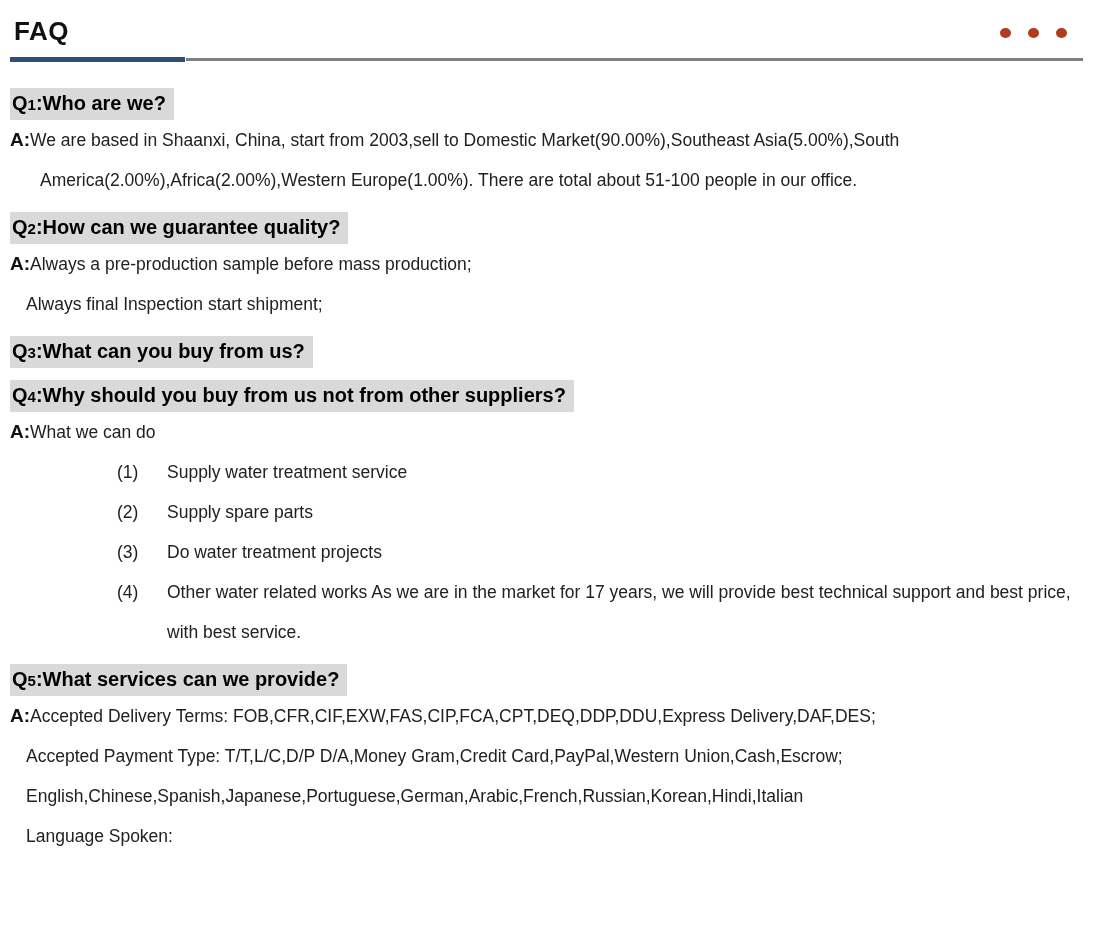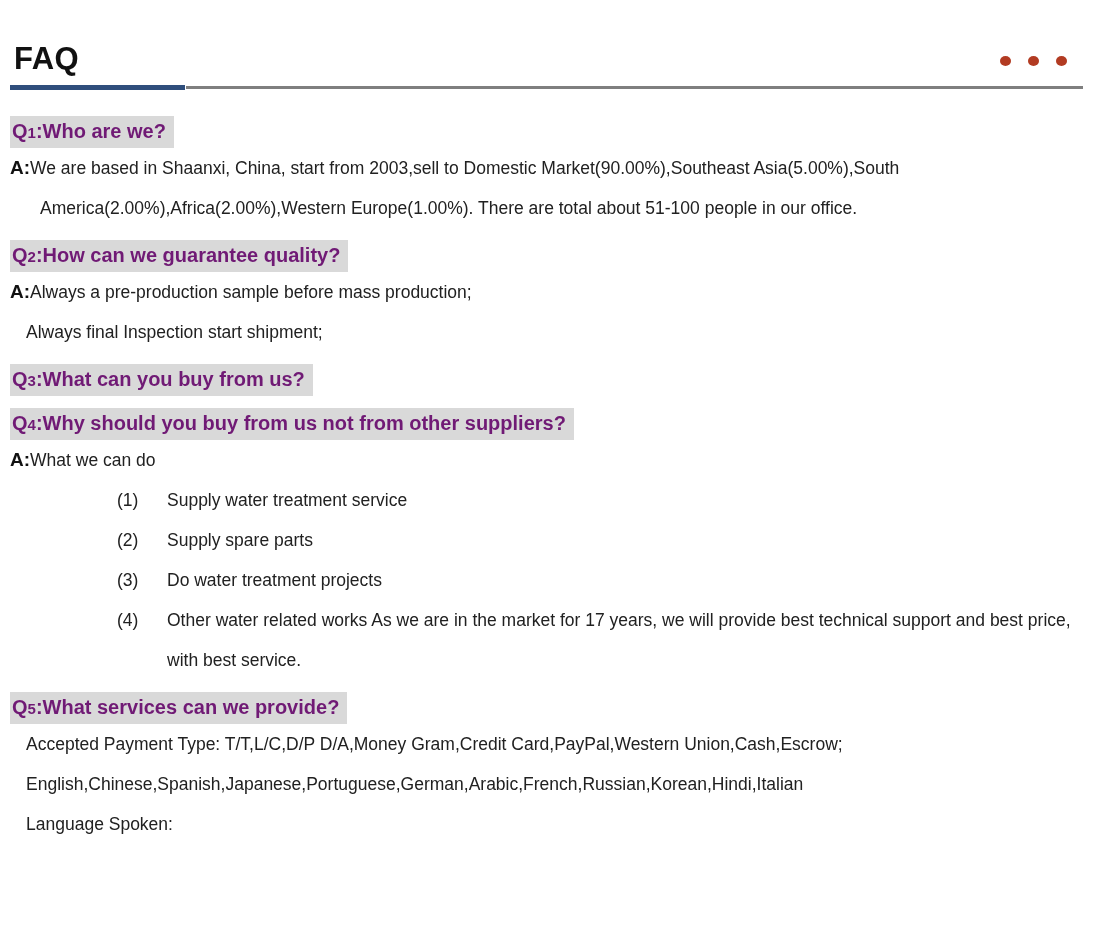--- a/index.html
+++ b/index.html
@@ -9,44 +9,43 @@
     min-height: 928px;
     font-family: "Liberation Sans", "DejaVu Sans", sans-serif;
     color: #262626;
     overflow: hidden;
   }
   .page { padding: 12px 10px 10px 10px; position: relative; }
 
   
   .hdr { position: relative; }
   .page-title {
-    font-size: 31px;
+    font-size: 26px;
     font-weight: bold;
     color: #111111;
     letter-spacing: 0.5px;
     line-height: 38px;
     padding-left: 4px;
-    margin-top: 28px;
   }
   .title-rule { display: flex; align-items: center; margin-top: 6px; height: 6px; }
   .rule-accent { width: 175px; height: 5px; background: #2f4e7c; }
   .rule-rest { flex: 1; height: 3px; background: #7f7f7f; margin-left: 1px; }
   .dots-menu {
     position: absolute; top: 16px; right: 16px;
     display: flex; gap: 17px; cursor: pointer;
   }
   .dot { width: 11px; height: 10px; border-radius: 50%; background: #b23b22; }
 
   
   .q-head { margin-top: 26px; margin-bottom: 0; }
   .q-head.tight { margin-top: 12px; }
   .q-chip {
     display: inline-block;
     background: #d9d9d9;
-    color: #701a75;
+    color: #000000;
     font-weight: bold;
     font-size: 20px;
     line-height: 26px;
     padding: 2px 8px 2px 2px;
   }
   .q-num { font-size: 15px; }
 
   .ans { font-size: 17.5px; line-height: 40px; color: #212121; }
   .ans-first { padding-left: 30px; text-indent: -30px; }
   .a-prefix { font-weight: bold; font-size: 19px; color: #111111; }
@@ -108,18 +107,19 @@
         </li>
       <li class="num-item">
           <span class="num-marker">(4)</span>
           <span class="num-text">Other water related works As we are in the market for 17 years, we will provide best technical support and best price, with best service.</span>
         </li>
     </ul>
   </div>
 
   <div>
     <h2 class="q-head tight"><span class="q-chip"><span>Q</span><span class="q-num">5</span><span>:What services can we provide?</span></span></h2>
+    <p class="ans ans-first"><span class="a-prefix">A:</span><span>Accepted Delivery Terms: FOB,CFR,CIF,EXW,FAS,CIP,FCA,CPT,DEQ,DDP,DDU,Express Delivery,DAF,DES;</span></p>
     <p class="ans ans-line">Accepted Payment Type: T/T,L/C,D/P D/A,Money Gram,Credit Card,PayPal,Western Union,Cash,Escrow;</p>
     <p class="ans ans-line">English,Chinese,Spanish,Japanese,Portuguese,German,Arabic,French,Russian,Korean,Hindi,Italian</p>
     <p class="ans ans-line">Language Spoken:</p>
   </div>
 
 </div>
 
 </body></html>

